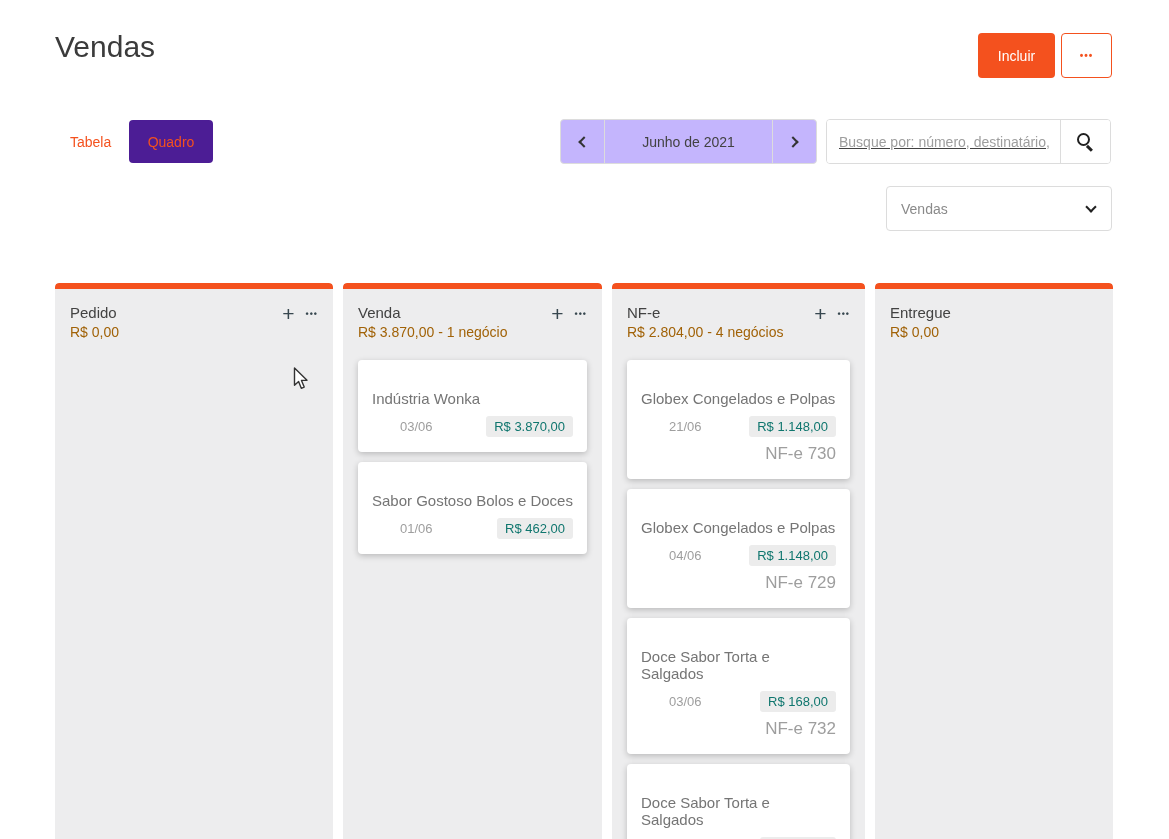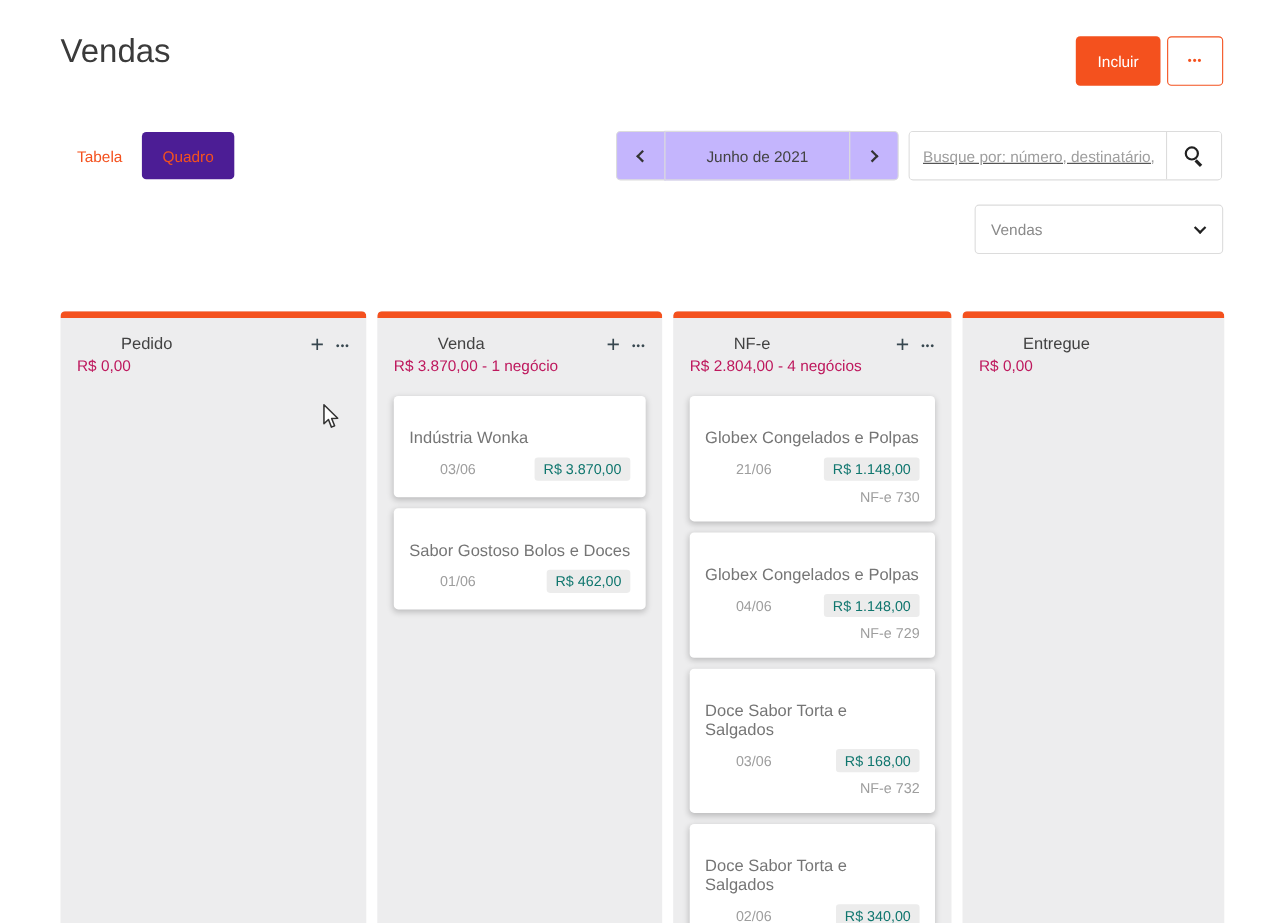--- a/index.html
+++ b/index.html
@@ -87,22 +87,22 @@
   .board{
     position:absolute; left:55px; top:283px; width:1058px; height:556px;
     display:grid; grid-template-columns:278px 259px 253px 238px; column-gap:10px;
   }
   .col{
     background:#ededee; border-radius:4px 4px 0 0;
     position:relative; overflow:hidden; height:556px;
   }
   .col-bar{ height:6px; background:#f4511e; border-radius:4px 4px 0 0; }
   .col-head{ padding:15px 15px 0 15px; }
-  .col-title{ font-size:15px; font-weight:500; color:#424242;margin-left:40px; }
-  .col-summary{ font-size:14px; color:#be185d; margin-top:3px; }
+  .col-title{ font-size:15px; font-weight:500; color:#424242; }
+  .col-summary{ font-size:14px; color:#a16207; margin-top:3px; }
   .col-actions{
     position:absolute; top:24px; right:15px;
     display:flex; align-items:center; gap:11px;
   }
   .icon-plus{
     font-size:21px; font-weight:400; color:#37474f; line-height:14px; cursor:pointer;
   }
   .icon-dots{
     font-size:9px; font-weight:700; letter-spacing:1px; color:#37474f; cursor:pointer;
   }
@@ -112,21 +112,21 @@
     box-shadow:0 2px 6px rgba(0,0,0,0.22);
     padding:30px 14px 15px 14px; cursor:pointer;
   }
   .card-title{ font-size:15px; color:#757575; }
   .card-meta{ display:flex; justify-content:space-between; align-items:center; margin-top:9px;margin-left:28px; }
   .card-date{ font-size:13px; color:#9e9e9e; }
   .card-value{
     font-size:13px; color:#0f766e; background:#ececec;
     border-radius:3px; padding:3px 8px;
   }
-  .card-doc{ text-align:right; font-size:13px; color:#9e9e9e; margin-top:7px; }
+  .card-doc{ text-align:right; font-size:17px; color:#9e9e9e; margin-top:7px; }
   
   .cursor{ position:absolute; left:293px; top:367px; pointer-events:none; z-index:50; }
 </style>
 </head>
 <body>
 
 <h1 class="page-title">Vendas</h1>
 
 <button class="btn-include">Incluir</button>
 <button class="btn-more"><span>•••</span></button>

